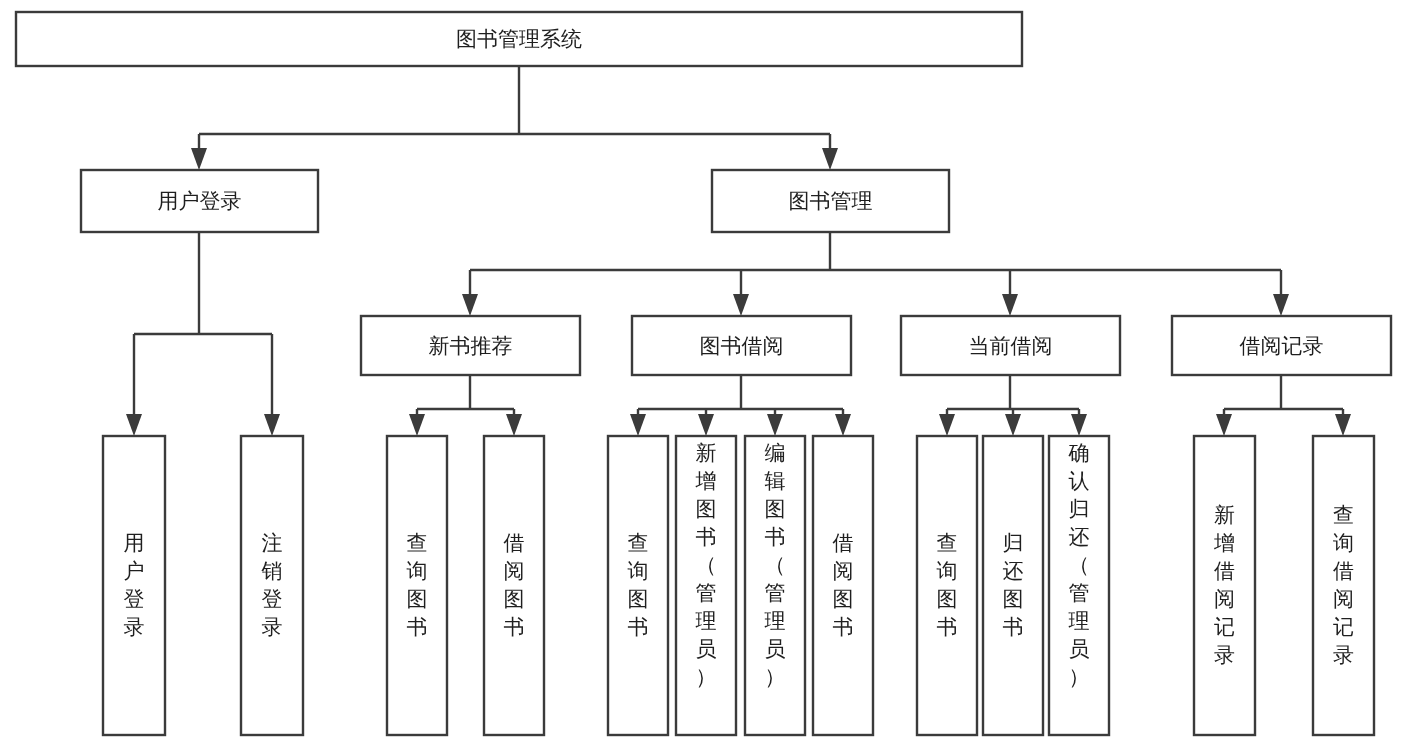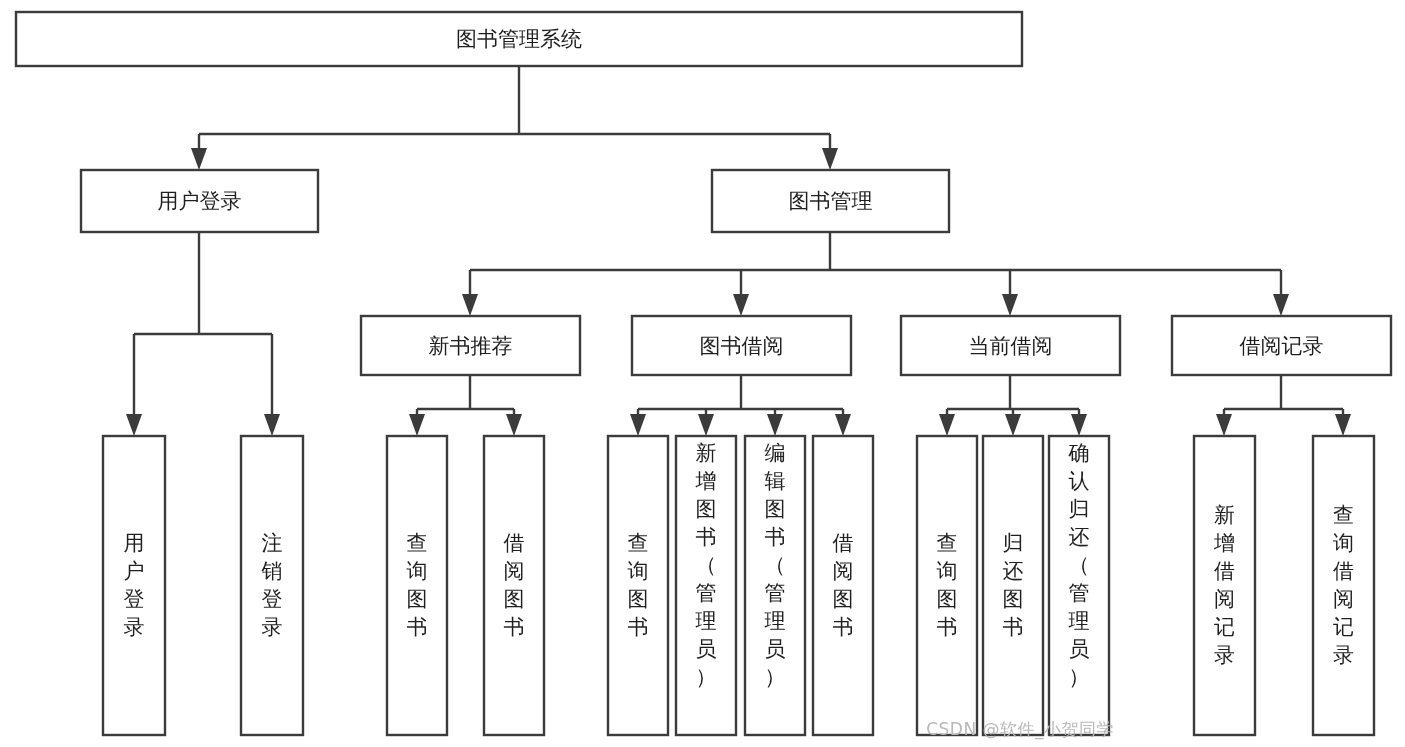--- a/index.html
+++ b/index.html
@@ -246,14 +246,13 @@
         <g>
           <text x="1343.5" y="521.5" class="node-label-vertical">查</text>
           <text x="1343.5" y="549.5" class="node-label-vertical">询</text>
           <text x="1343.5" y="577.5" class="node-label-vertical">借</text>
           <text x="1343.5" y="605.5" class="node-label-vertical">阅</text>
           <text x="1343.5" y="633.5" class="node-label-vertical">记</text>
           <text x="1343.5" y="661.5" class="node-label-vertical">录</text>
         </g>
       </g>
   </svg>
-  <div class="watermark">CSDN @软件_小贺同学</div>
 </div>
 
 </body></html>

